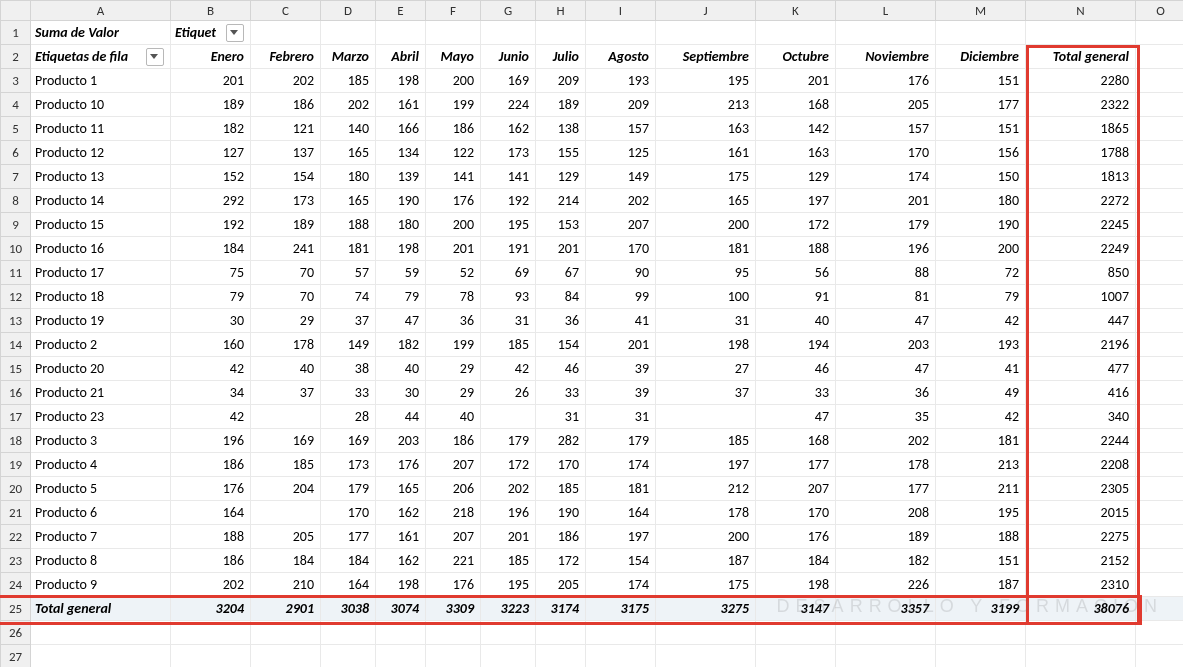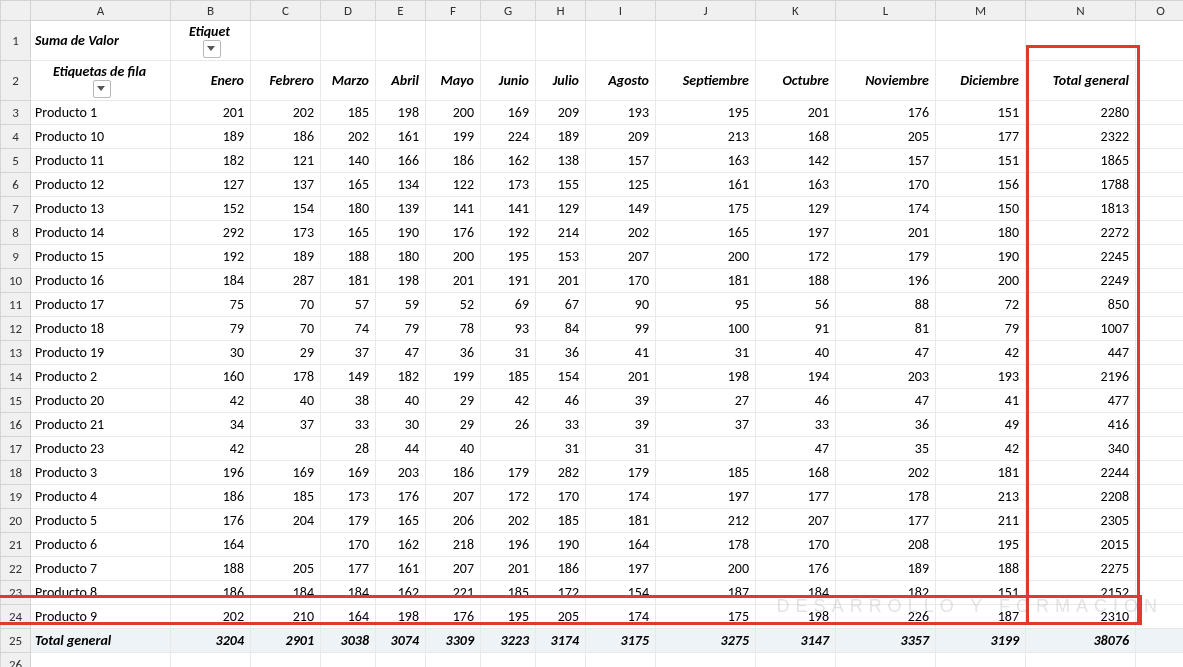--- a/index.html
+++ b/index.html
@@ -92,21 +92,20 @@
     width: 0;
     height: 0;
     border-left: 4px solid transparent;
     border-right: 4px solid transparent;
     border-top: 5px solid #555;
   }
   .label-with-drop {
     display: flex;
     align-items: center;
     justify-content: space-between;
-    flex-direction: column;
   }
   .label-with-drop > span:first-child { overflow: hidden; text-overflow: ellipsis; }
   
   .hl {
     position: absolute;
     border: 3px solid #e03a2f;
     pointer-events: none;
     box-sizing: border-box;
   }
   
@@ -345,21 +344,21 @@
           <td class="cell num">172</td>
           <td class="cell num">179</td>
           <td class="cell num">190</td>
           <td class="cell num">2245</td>
           <td class="cell"></td>
         </tr>
         <tr>
           <td class="rowhdr">10</td>
           <td class="cell">Producto 16</td>
           <td class="cell num">184</td>
-          <td class="cell num">287</td>
+          <td class="cell num">241</td>
           <td class="cell num">181</td>
           <td class="cell num">198</td>
           <td class="cell num">201</td>
           <td class="cell num">191</td>
           <td class="cell num">201</td>
           <td class="cell num">170</td>
           <td class="cell num">181</td>
           <td class="cell num">188</td>
           <td class="cell num">196</td>
           <td class="cell num">200</td>

